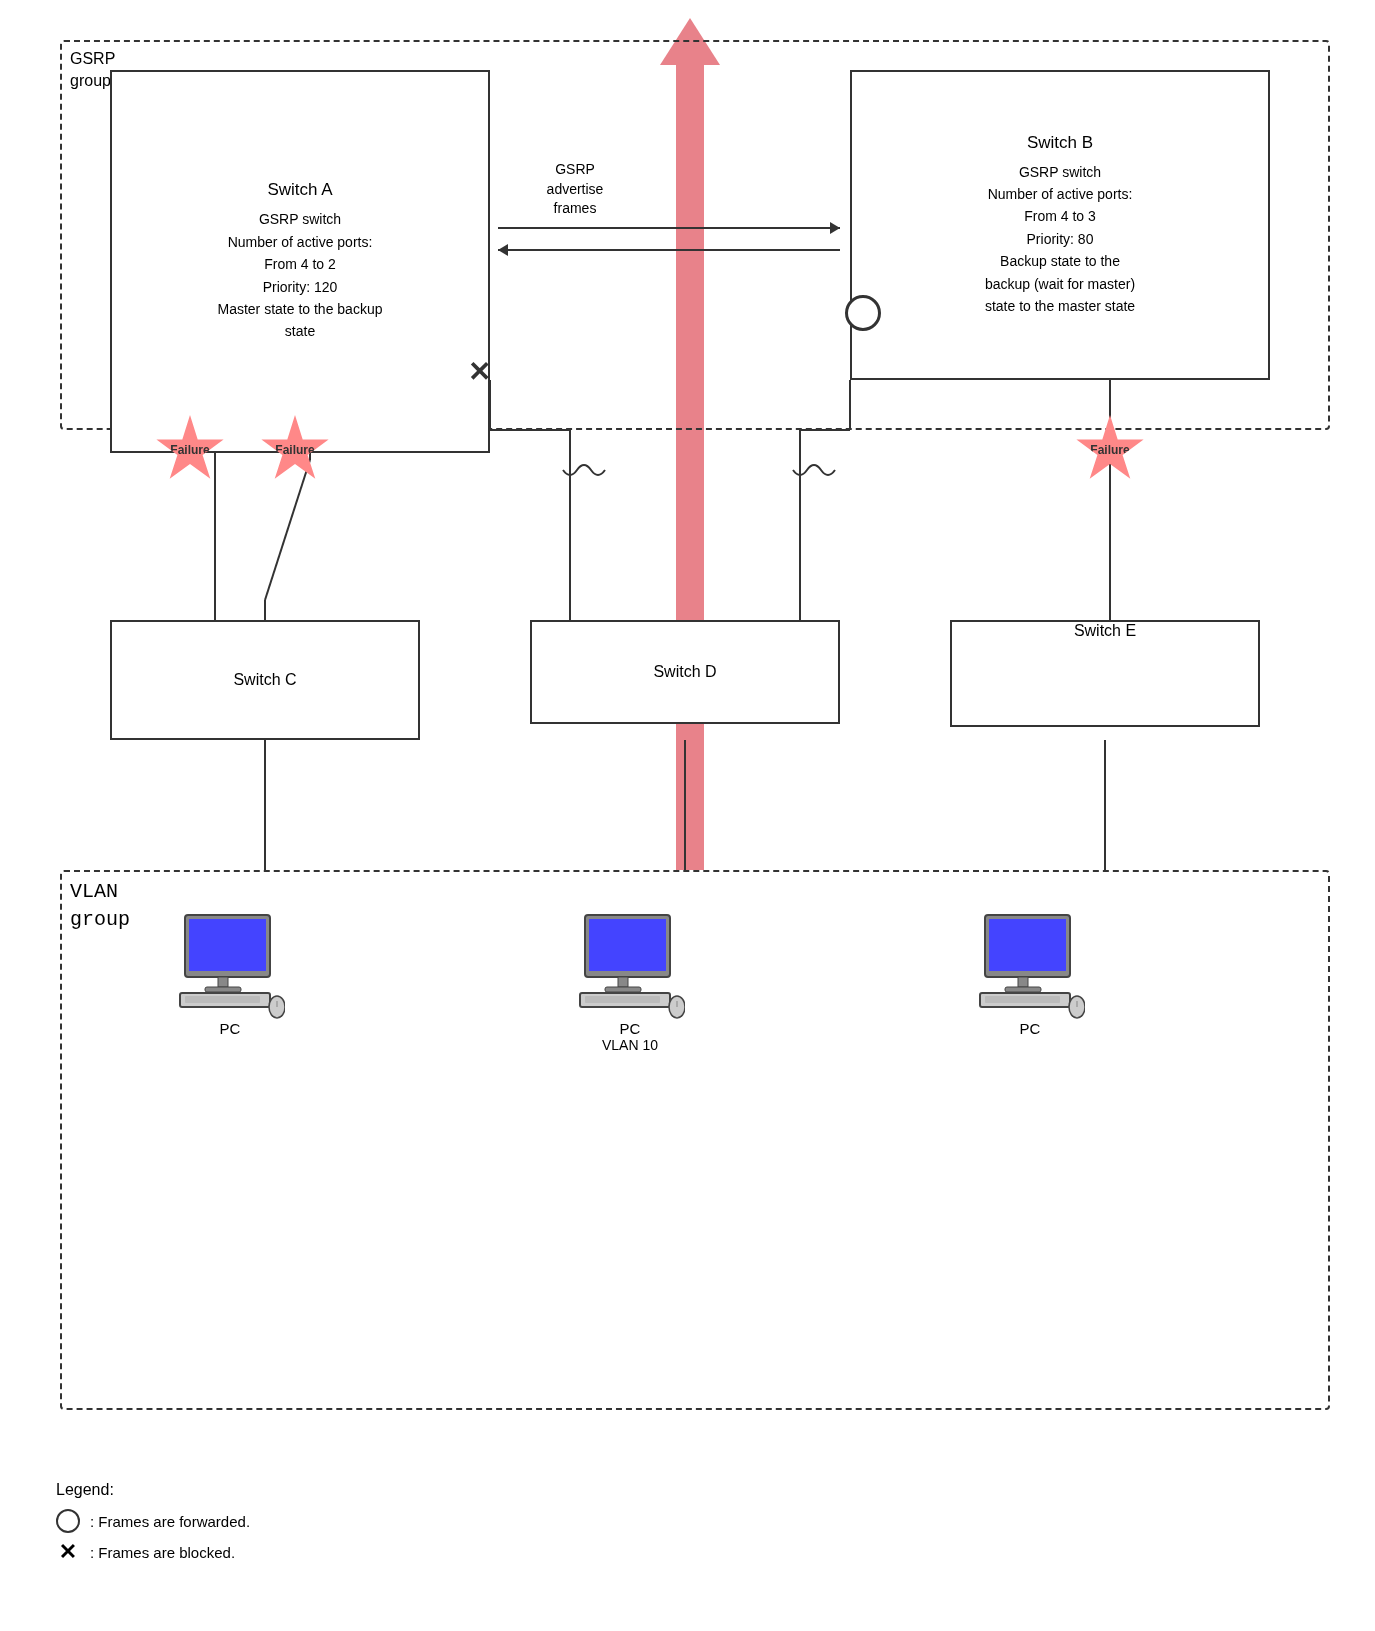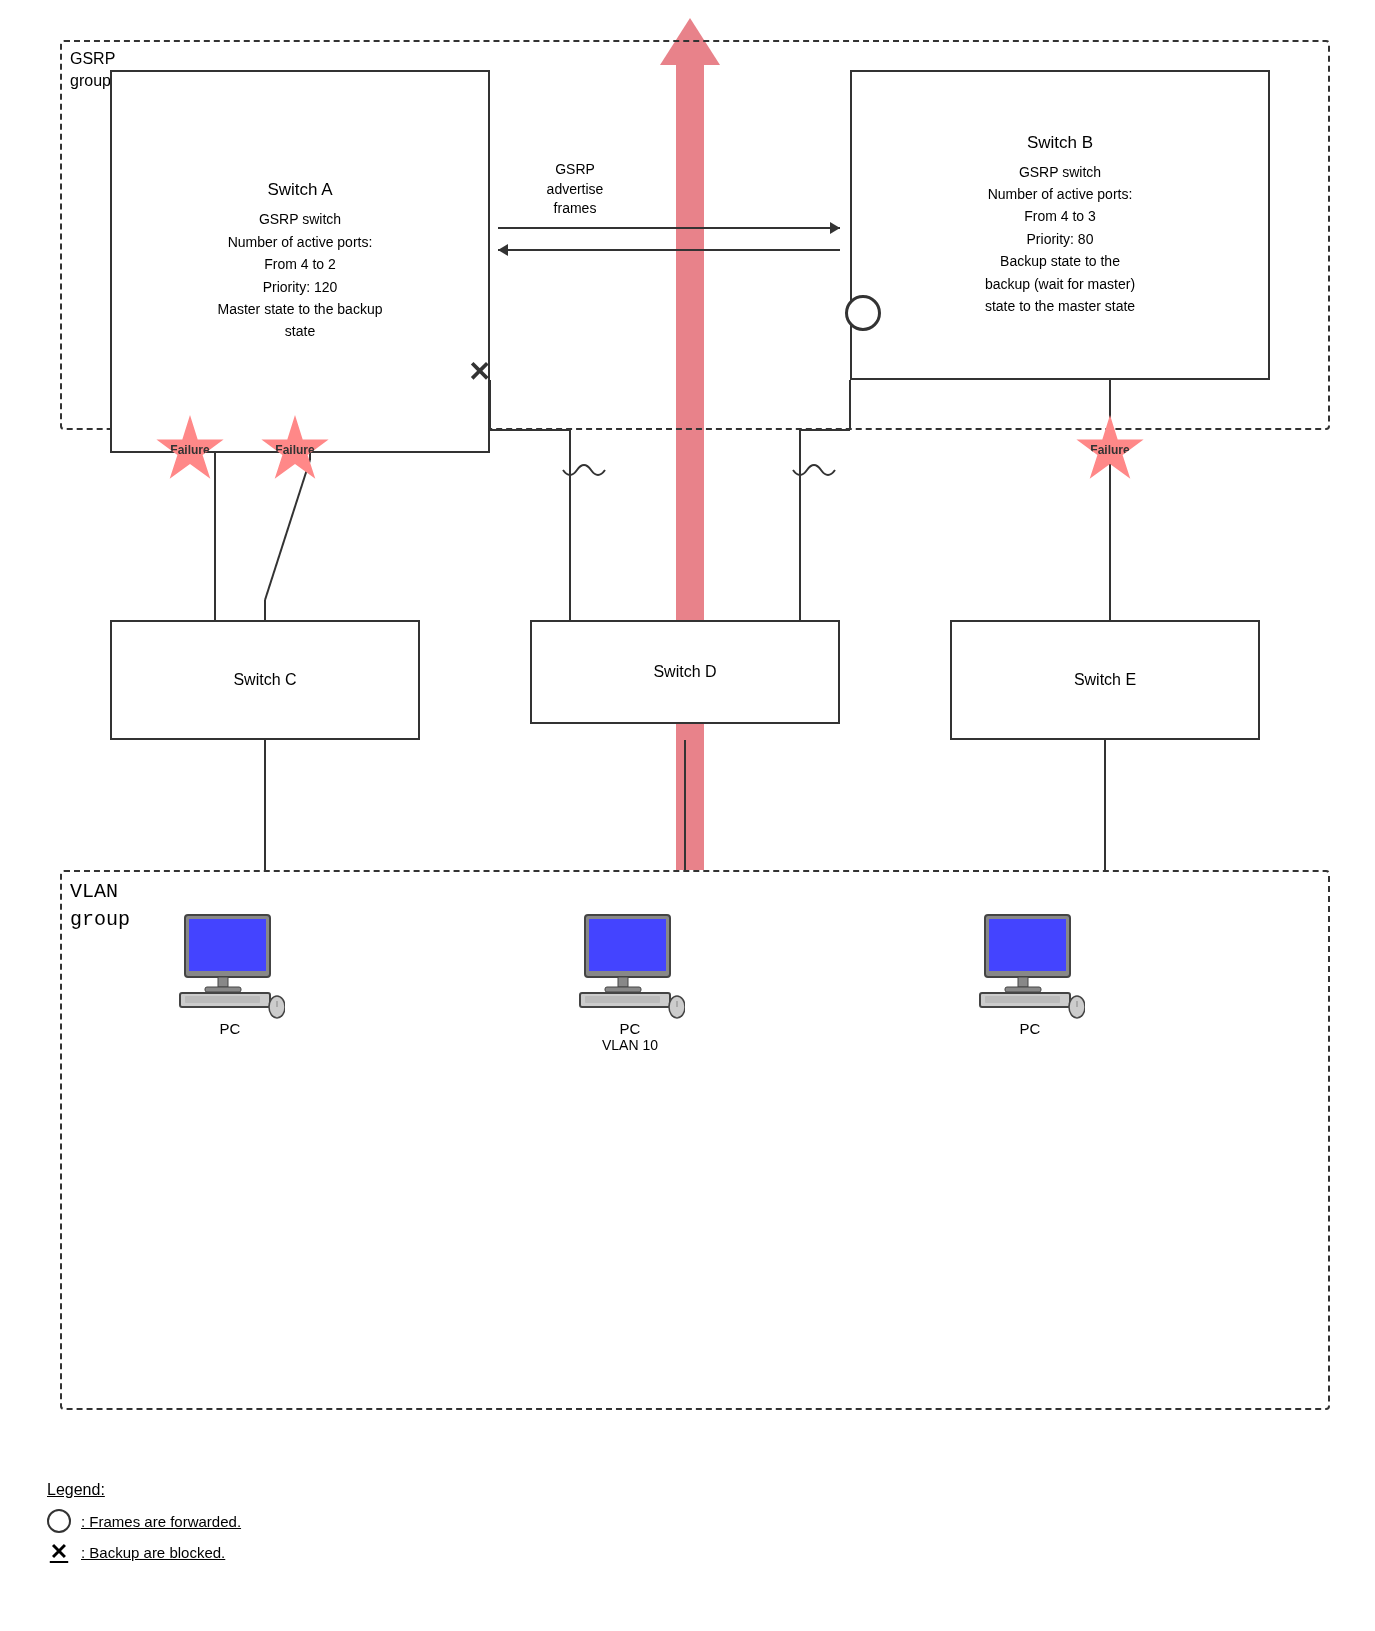--- a/index.html
+++ b/index.html
@@ -178,25 +178,25 @@
       justify-content: center;
       font-size: 16px;
     }
 
     
     .switch-e {
       position: absolute;
       top: 620px;
       left: 950px;
       width: 310px;
-      height: 120px;
-      border: 2.5px solid #333;
-      background: #fff;
-      display: flex;
-      align-items: center;
+      height: 107px;
+      border: 2.5px solid #333;
+      background: #fff;
+      display: flex;
+      align-items: flex-start;
       justify-content: center;
       font-size: 16px;
     }
 
     
     .vlan-group {
       position: absolute;
       top: 870px;
       left: 60px;
       width: 1270px;
@@ -244,23 +244,22 @@
       left: 0;
       width: 1375px;
       height: 1631px;
       pointer-events: none;
     }
 
     
     .legend {
       position: absolute;
       bottom: 60px;
-      left: 47px;
+      left: 56px;
       font-size: 15px;
-      text-decoration: underline;
     }
 
     .legend-title {
       font-size: 16px;
       margin-bottom: 10px;
     }
 
     .legend-item {
       display: flex;
       align-items: center;
@@ -459,17 +458,17 @@
   </div>
 
   <div class="legend">
     <div class="legend-title">Legend:</div>
     <div class="legend-item">
       <div class="legend-circle"></div>
       <span>: Frames are forwarded.</span>
     </div>
     <div class="legend-item">
       <div class="legend-x">✕</div>
-      <span>: Backup are blocked.</span>
+      <span>: Frames are blocked.</span>
     </div>
   </div>
 
 </div>
 
 </body></html>

